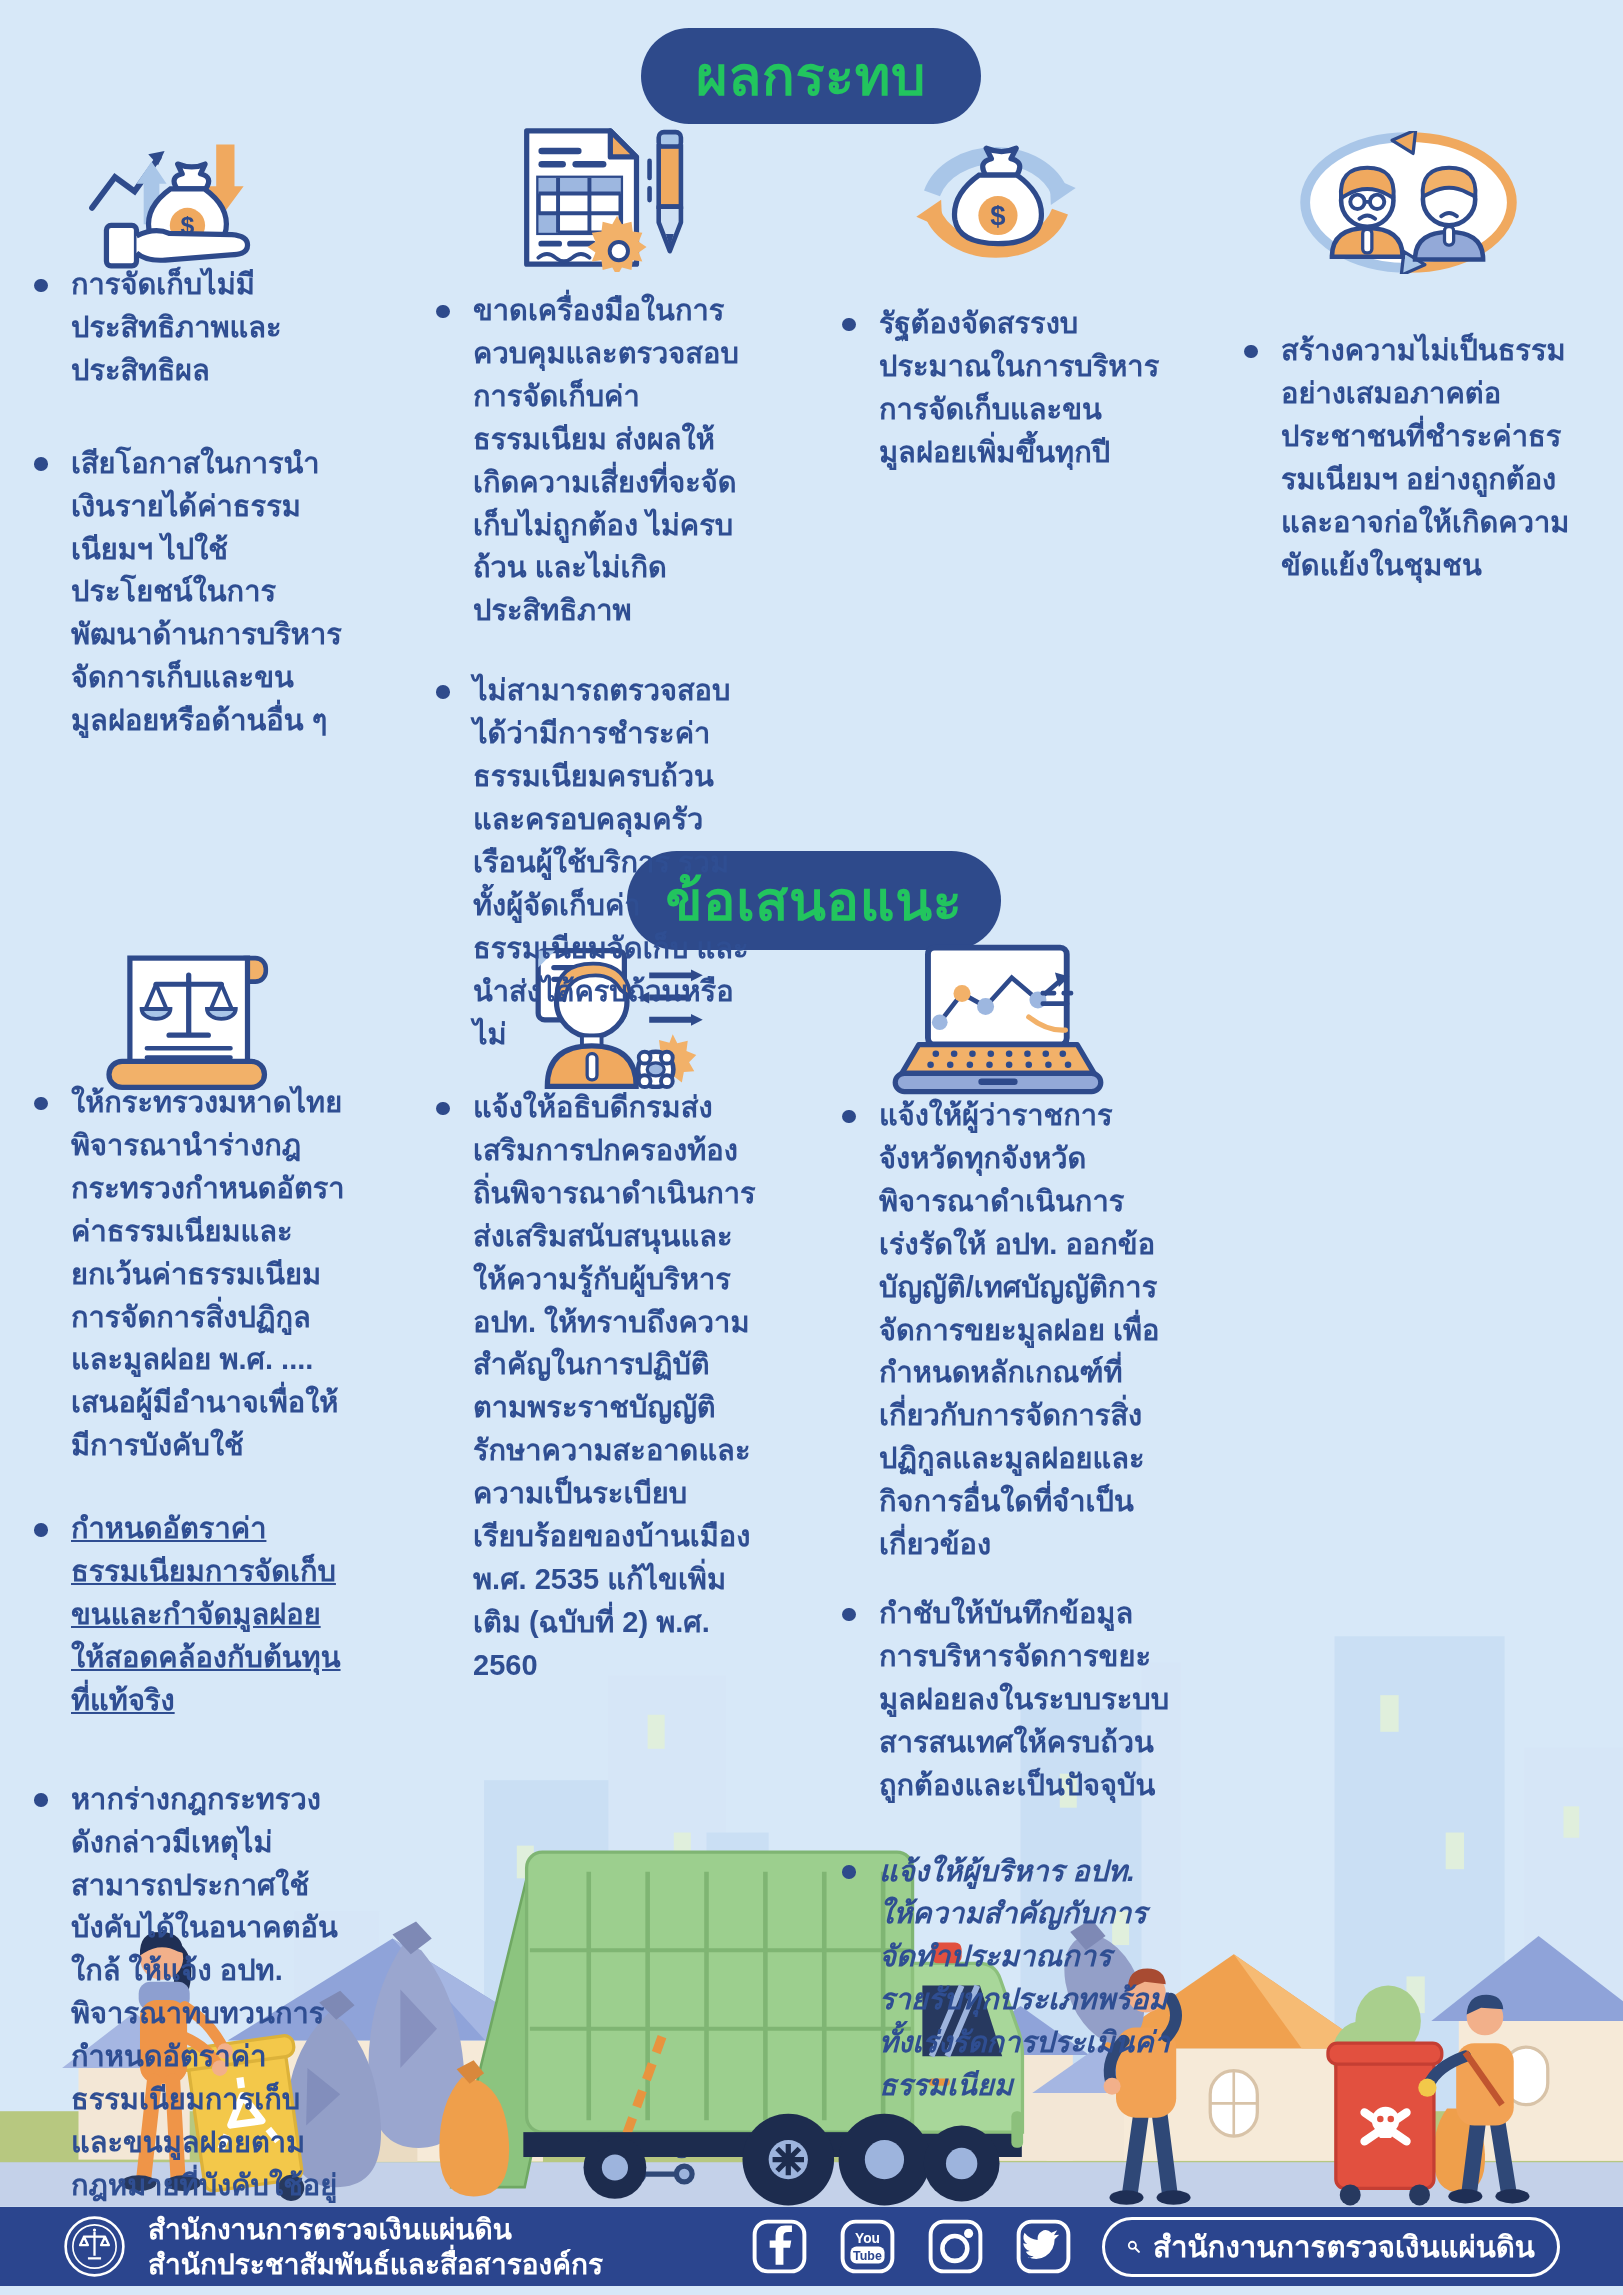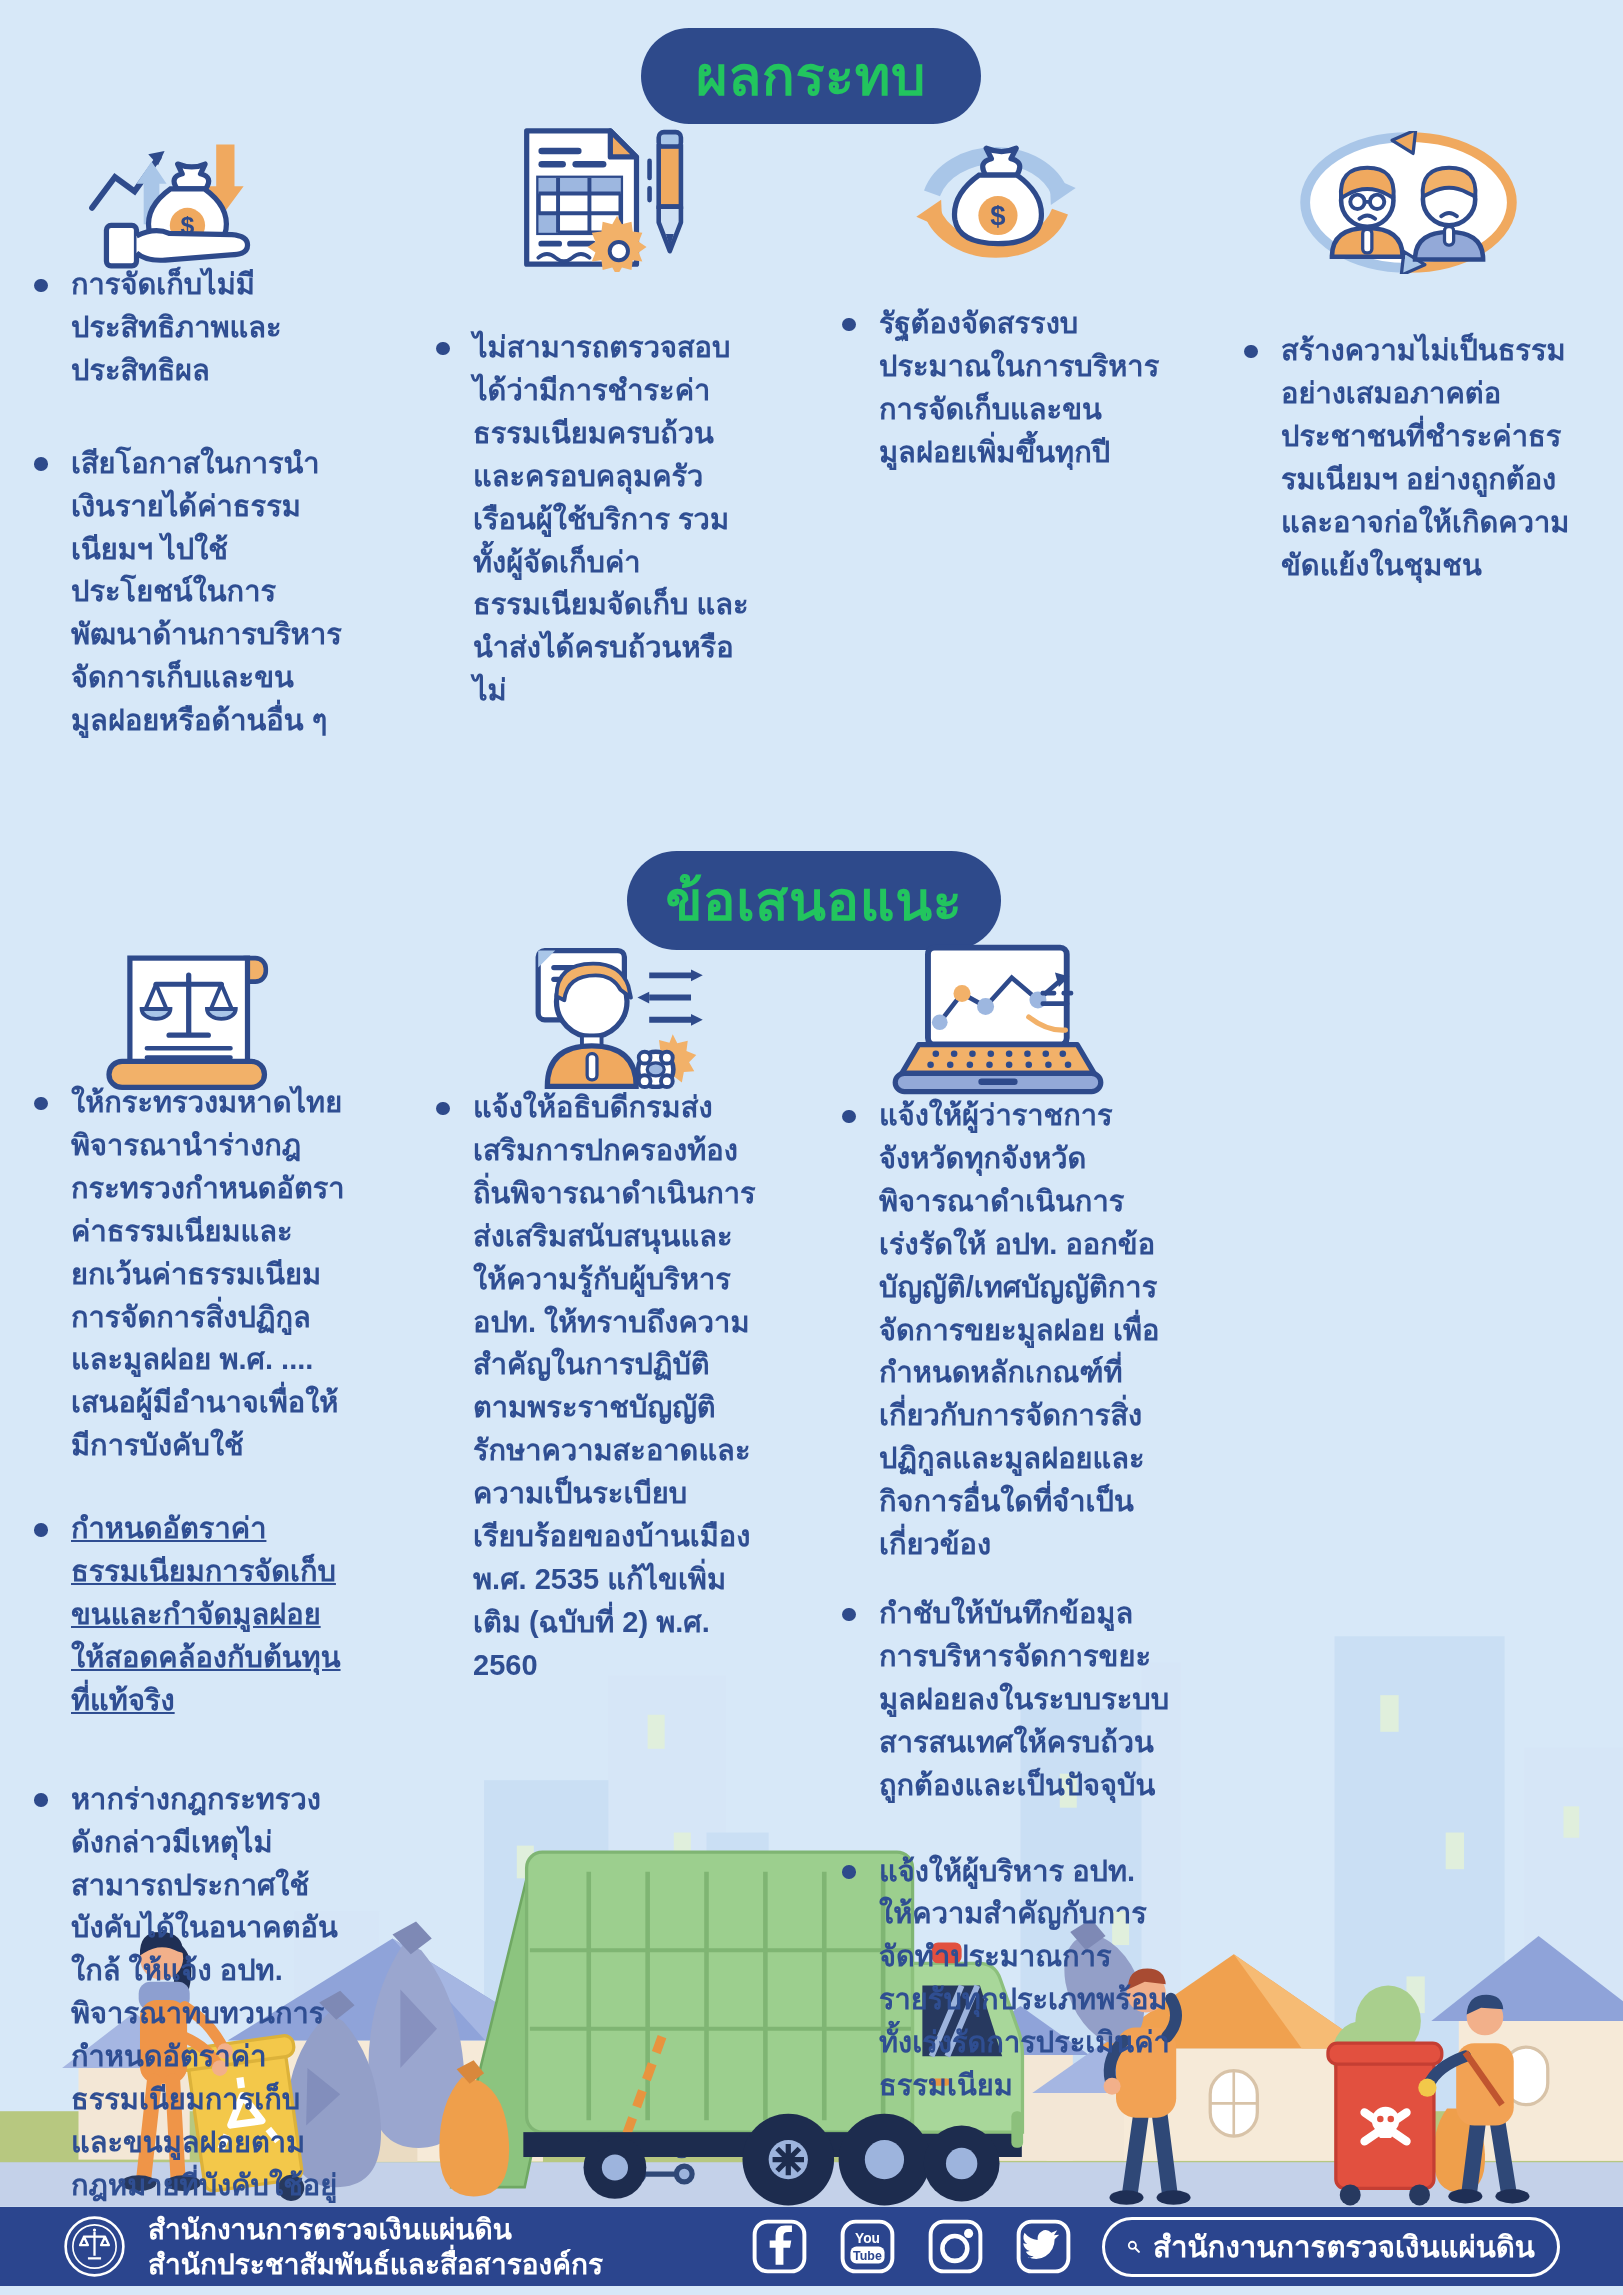--- a/index.html
+++ b/index.html
@@ -116,20 +116,21 @@
     <circle cx="237" cy="104" r="40" fill="#ffffff" stroke="#2e4a8b" stroke-width="7"></circle>
     <path d="M197,100 q-4,-44 40,-44 q44,0 40,44 l-12,-6 q-28,-15 -56,0 z" fill="#f2b169" stroke="#2e4a8b" stroke-width="6" stroke-linejoin="round"></path>
     <path d="M225,130 q12,-10 24,0" stroke="#2e4a8b" stroke-width="6" fill="none" stroke-linecap="round"></path>
   </svg>
 
   <div class="col" style="left:33px;top:263px;width:315px;">
     <div class="bullet"><span>การจัดเก็บไม่มีประสิทธิภาพและประสิทธิผล</span></div>
     <div class="bullet" style="margin-top:50px;"><span>เสียโอกาสในการนำเงินรายได้ค่าธรรมเนียมฯ ไปใช้ประโยชน์ในการพัฒนาด้านการบริหารจัดการเก็บและขนมูลฝอยหรือด้านอื่น ๆ</span></div>
   </div>
   <div class="col" style="left:435px;top:289px;width:325px;">
+    <div class="bullet"><span>ขาดเครื่องมือในการควบคุมและตรวจสอบการจัดเก็บค่าธรรมเนียม ส่งผลให้เกิดความเสี่ยงที่จะจัดเก็บไม่ถูกต้อง ไม่ครบถ้วน และไม่เกิดประสิทธิภาพ</span></div>
     <div class="bullet" style="margin-top:37px;"><span>ไม่สามารถตรวจสอบได้ว่ามีการชำระค่าธรรมเนียมครบถ้วนและครอบคลุมครัวเรือนผู้ใช้บริการ รวมทั้งผู้จัดเก็บค่าธรรมเนียมจัดเก็บ และนำส่งได้ครบถ้วนหรือไม่</span></div>
   </div>
   <div class="col" style="left:841px;top:302px;width:330px;">
     <div class="bullet"><span>รัฐต้องจัดสรรงบประมาณในการบริหารการจัดเก็บและขนมูลฝอยเพิ่มขึ้นทุกปี</span></div>
   </div>
   <div class="col" style="left:1243px;top:289px;width:345px;margin-top:40px;">
     <div class="bullet"><span>สร้างความไม่เป็นธรรมอย่างเสมอภาคต่อประชาชนที่ชำระค่าธรรมเนียมฯ อย่างถูกต้องและอาจก่อให้เกิดความขัดแย้งในชุมชน</span></div>
   </div>
 
   <div class="pill pill-reco">
@@ -212,21 +213,21 @@
     <div class="bullet"><span>ให้กระทรวงมหาดไทยพิจารณานำร่างกฎกระทรวงกำหนดอัตราค่าธรรมเนียมและยกเว้นค่าธรรมเนียมการจัดการสิ่งปฏิกูลและมูลฝอย พ.ศ. .... เสนอผู้มีอำนาจเพื่อให้มีการบังคับใช้</span></div>
     <div class="bullet" style="margin-top:40px;text-decoration:underline;"><span>กำหนดอัตราค่าธรรมเนียมการจัดเก็บขนและกำจัดมูลฝอยให้สอดคล้องกับต้นทุนที่แท้จริง</span></div>
     <div class="bullet" style="margin-top:56px;"><span>หากร่างกฎกระทรวงดังกล่าวมีเหตุไม่สามารถประกาศใช้บังคับได้ในอนาคตอันใกล้ ให้แจ้ง อปท. พิจารณาทบทวนการกำหนดอัตราค่าธรรมเนียมการเก็บและขนมูลฝอยตามกฎหมายที่บังคับใช้อยู่</span></div>
   </div>
   <div class="col" style="left:435px;top:1086px;width:327px;">
     <div class="bullet"><span>แจ้งให้อธิบดีกรมส่งเสริมการปกครองท้องถิ่นพิจารณาดำเนินการส่งเสริมสนับสนุนและให้ความรู้กับผู้บริหาร อปท. ให้ทราบถึงความสำคัญในการปฏิบัติตามพระราชบัญญัติรักษาความสะอาดและความเป็นระเบียบเรียบร้อยของบ้านเมือง พ.ศ. 2535 แก้ไขเพิ่มเติม (ฉบับที่ 2) พ.ศ. 2560</span></div>
   </div>
   <div class="col" style="left:841px;top:1094px;width:332px;">
     <div class="bullet"><span>แจ้งให้ผู้ว่าราชการจังหวัดทุกจังหวัดพิจารณาดำเนินการเร่งรัดให้ อปท. ออกข้อบัญญัติ/เทศบัญญัติการจัดการขยะมูลฝอย เพื่อกำหนดหลักเกณฑ์ที่เกี่ยวกับการจัดการสิ่งปฏิกูลและมูลฝอยและกิจการอื่นใดที่จำเป็นเกี่ยวข้อง</span></div>
     <div class="bullet" style="margin-top:26px;"><span>กำชับให้บันทึกข้อมูลการบริหารจัดการขยะมูลฝอยลงในระบบระบบสารสนเทศให้ครบถ้วนถูกต้องและเป็นปัจจุบัน</span></div>
-    <div class="bullet" style="margin-top:43px;"><span>แจ้งให้ผู้บริหาร อปท. ให้ความสำคัญกับการจัดทำประมาณการรายรับทุกประเภทพร้อมทั้งเร่งรัดการประเมินค่าธรรมเนียม</span></div>
+    <div class="bullet" style="margin-top:43px;font-style:italic;"><span>แจ้งให้ผู้บริหาร อปท. ให้ความสำคัญกับการจัดทำประมาณการรายรับทุกประเภทพร้อมทั้งเร่งรัดการประเมินค่าธรรมเนียม</span></div>
   </div>
 
   <svg class="scene" width="1623" height="571" viewBox="0 0 2481 872">
 
     <g>
       <rect x="450" y="420" width="130" height="384" fill="#d6e6f7"></rect>
       <rect x="740" y="220" width="200" height="584" fill="#cadff4"></rect>
       <rect x="930" y="60" width="180" height="744" fill="#d6e6f7"></rect>
       <rect x="1080" y="300" width="95" height="504" fill="#cadff4"></rect>
       <rect x="1560" y="110" width="225" height="694" fill="#cadff4"></rect>

